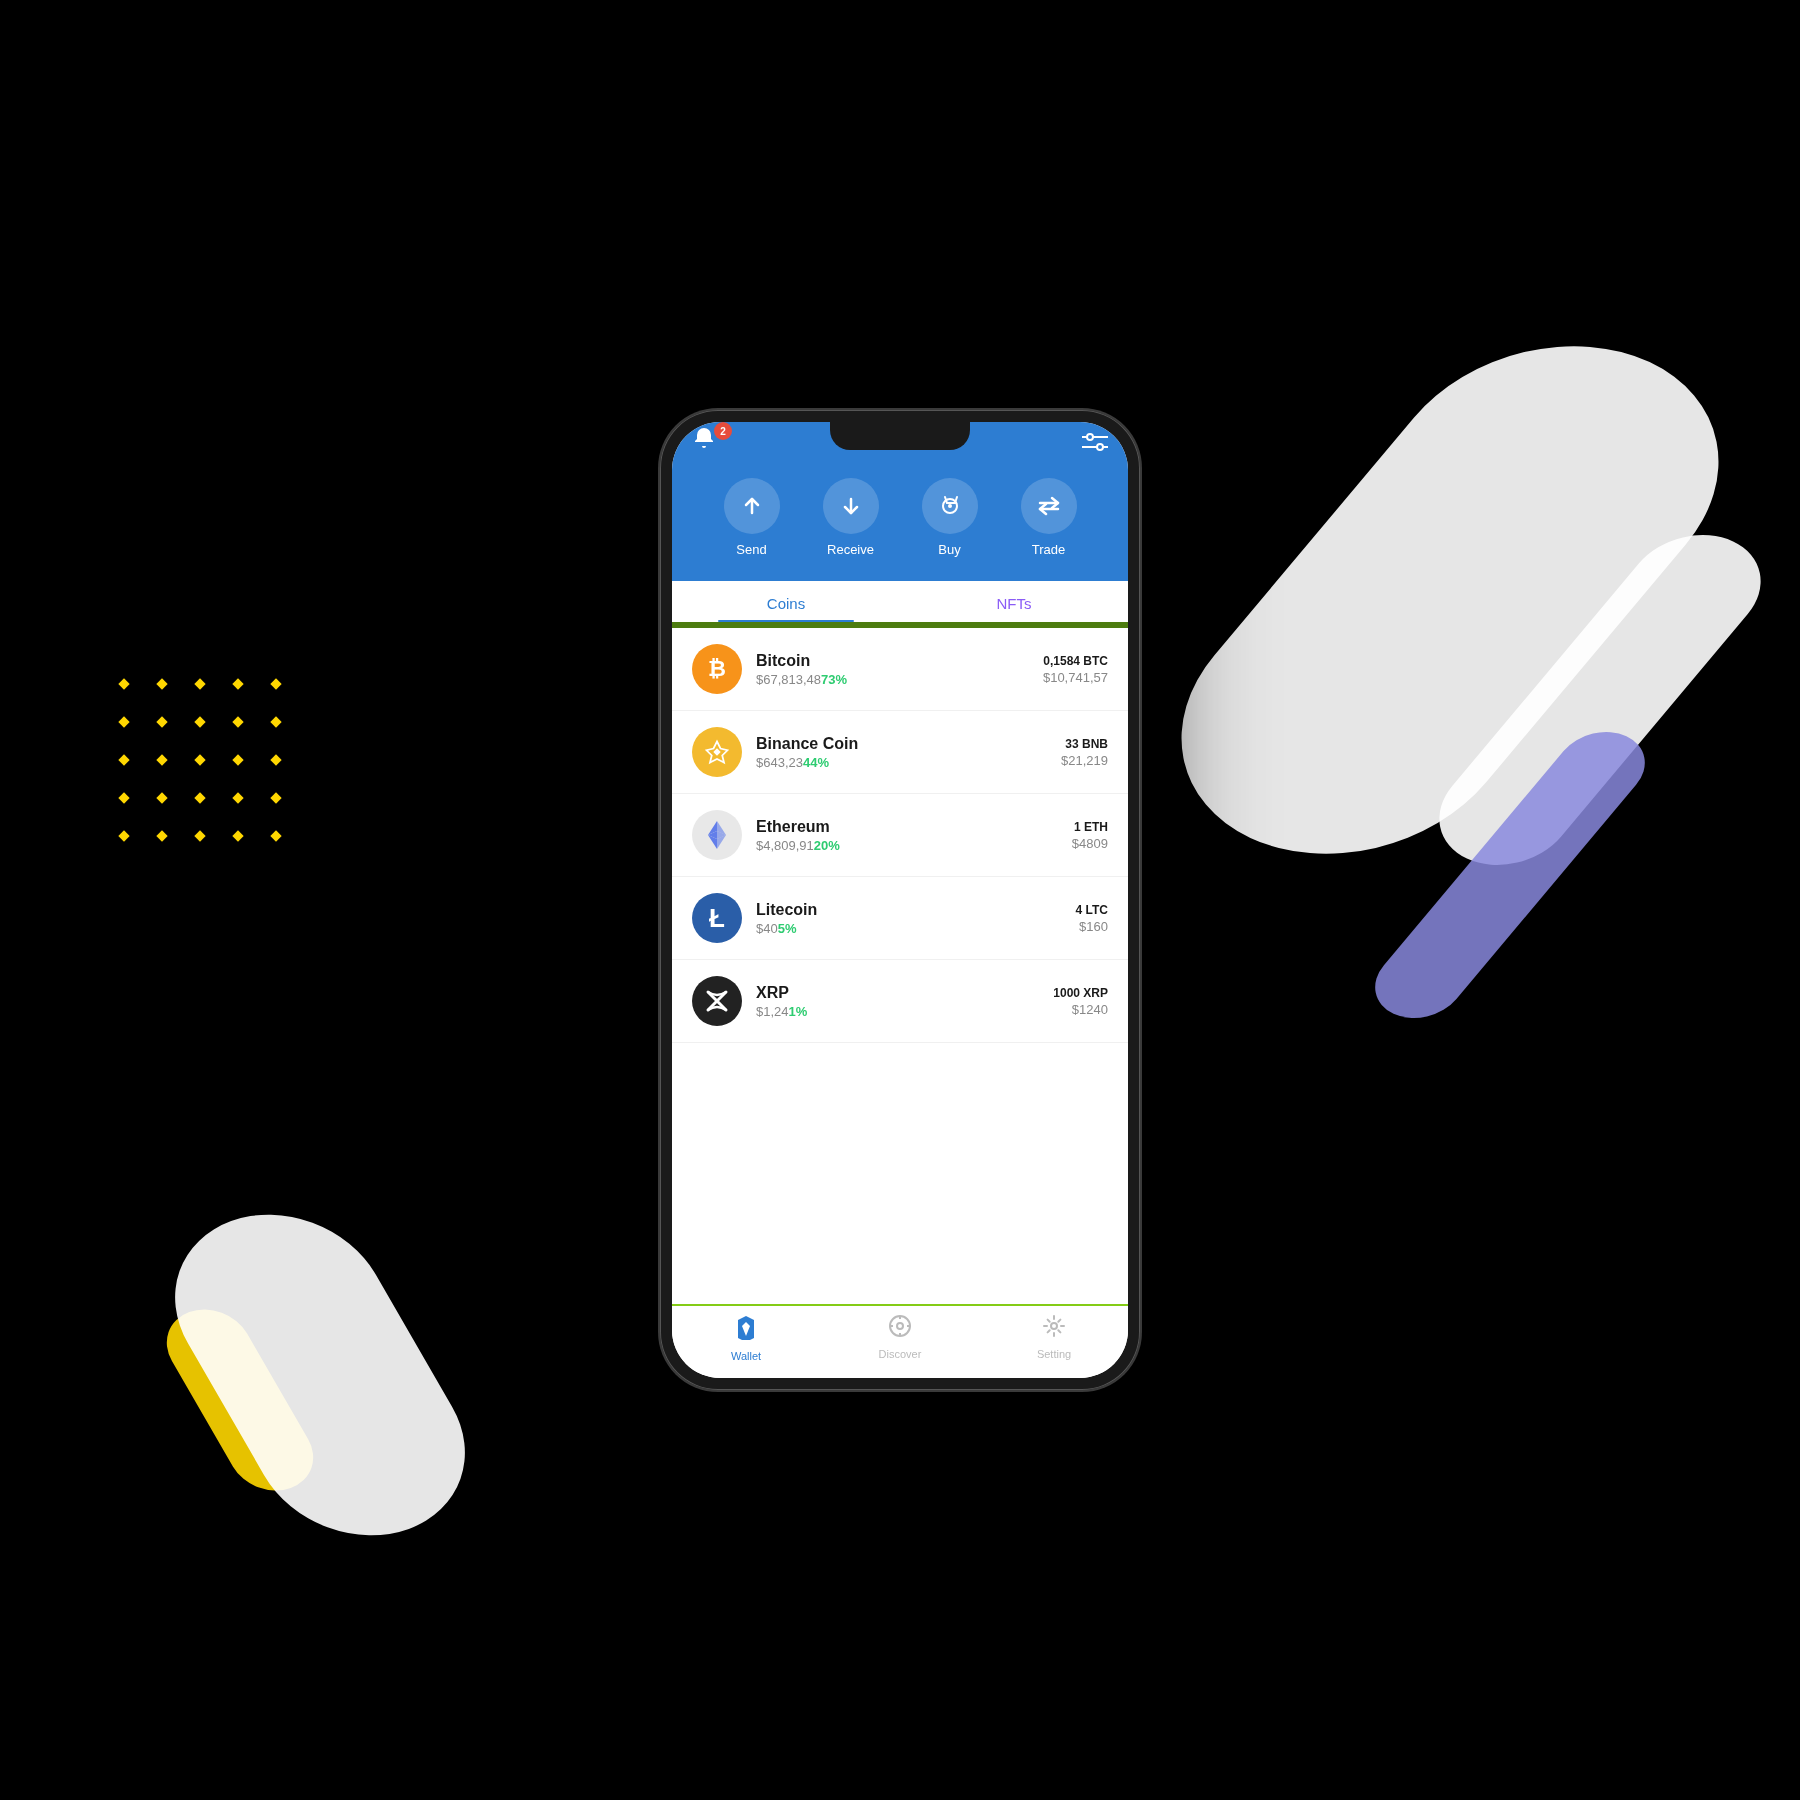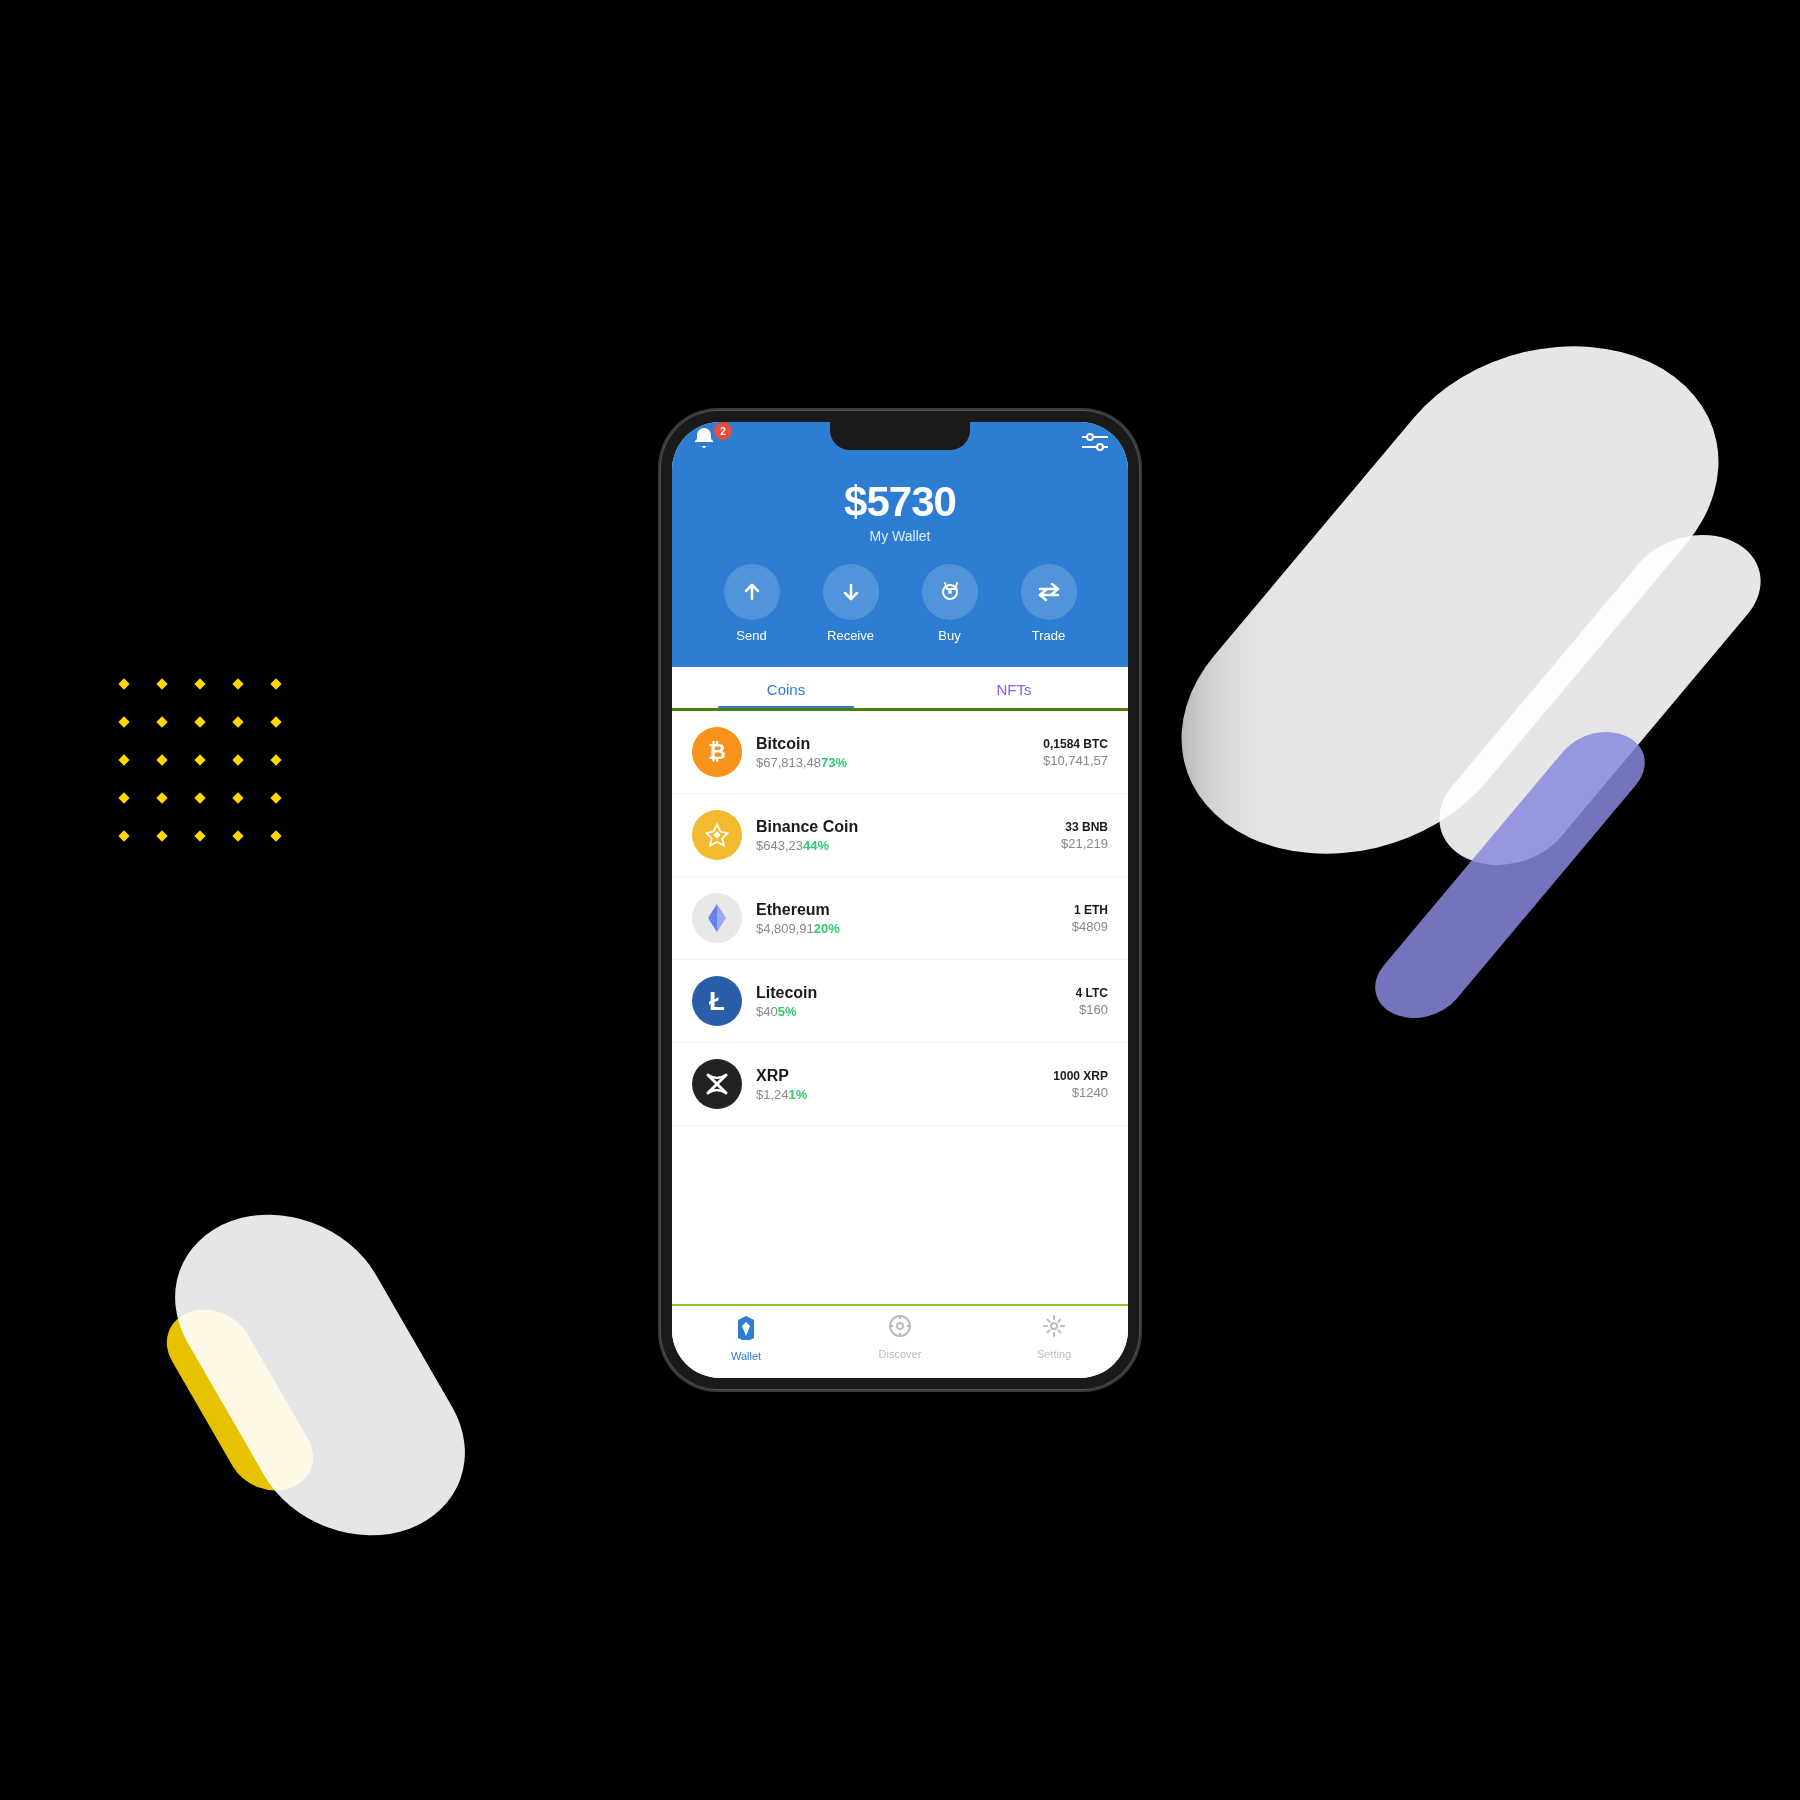--- a/index.html
+++ b/index.html
@@ -233,21 +233,21 @@
     .action-btn-label {
       font-size: 13px;
       color: white;
       font-weight: 500;
     }
 
     
     .tabs {
       display: flex;
       background: white;
-      border-bottom: 3px solid #4d7c0f;
+      border-bottom: 6px solid #4d7c0f;
       flex-shrink: 0;
     }
     .tab {
       flex: 1;
       text-align: center;
       padding: 14px 0 10px;
       font-size: 15px;
       font-weight: 500;
       color: #8b5cf6;
       cursor: pointer;
@@ -425,24 +425,20 @@
             <circle cx="8" cy="6" r="3" fill="none" stroke="white" stroke-width="2"></circle>
             <line x1="0" y1="6" x2="5" y2="6" stroke="white" stroke-width="2"></line>
             <line x1="11" y1="6" x2="26" y2="6" stroke="white" stroke-width="2"></line>
             <circle cx="18" cy="16" r="3" fill="none" stroke="white" stroke-width="2"></circle>
             <line x1="0" y1="16" x2="15" y2="16" stroke="white" stroke-width="2"></line>
             <line x1="21" y1="16" x2="26" y2="16" stroke="white" stroke-width="2"></line>
           </svg>
         </div>
       </div>
 
-      <div class="wallet-balance">
-        <div class="balance-amount">$5730</div>
-        <div class="balance-label">My Wallet</div>
-      </div>
 
       <div class="action-buttons">
         <div class="action-btn">
           <div class="action-btn-circle">
             <svg width="22" height="22" viewBox="0 0 22 22" fill="white">
               <line x1="11" y1="18" x2="11" y2="4" stroke="white" stroke-width="2.5" stroke-linecap="round"></line>
               <polyline points="5,10 11,4 17,10" fill="none" stroke="white" stroke-width="2.5" stroke-linecap="round" stroke-linejoin="round"></polyline>
             </svg>
           </div>
           <span class="action-btn-label">Send</span>

